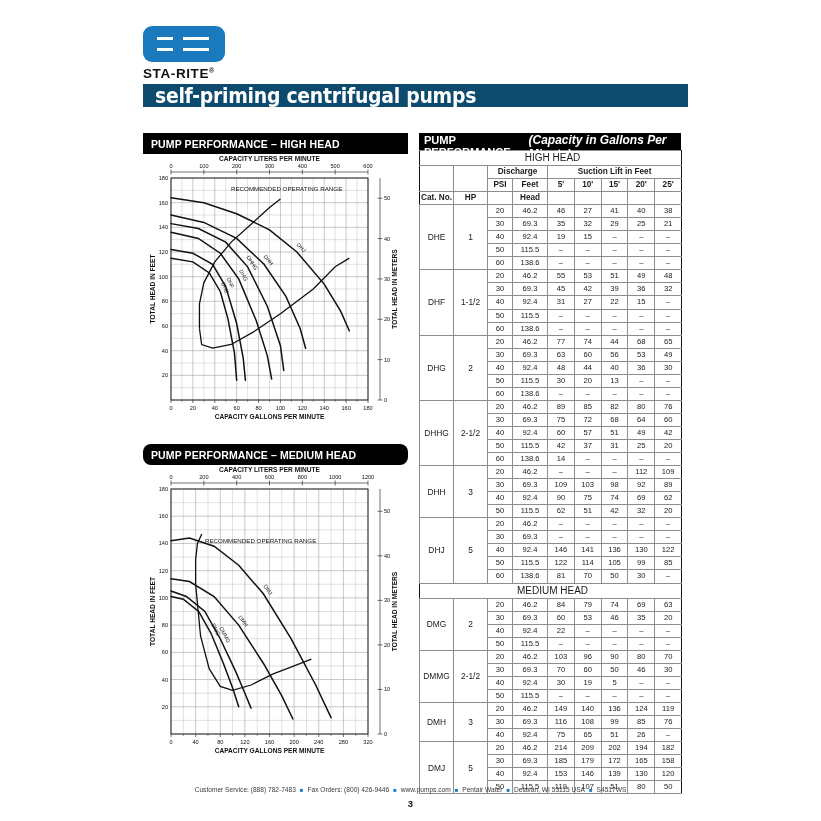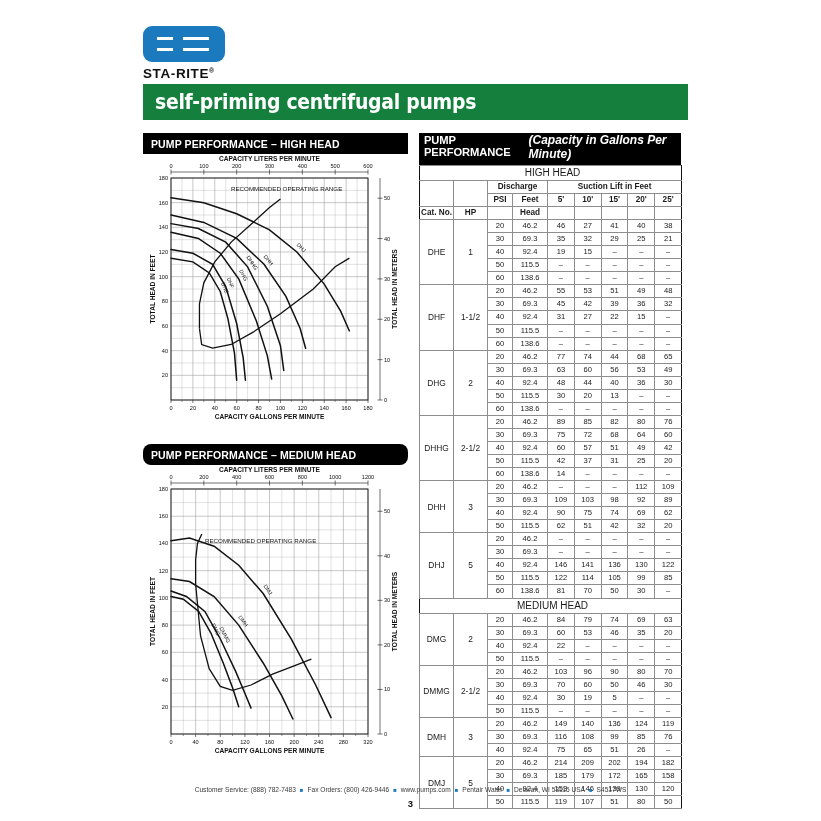--- a/index.html
+++ b/index.html
@@ -40,22 +40,22 @@
   }
   #logo-text {
     font-weight: bold; font-size: 13.5px; letter-spacing: 0.6px;
     margin-top: 4px; color: #111;
   }
   #logo-text sup { font-size: 7px; vertical-align: super; }
 
   
   #title-bar {
     position: absolute; left: 143px; top: 84px;
-    width: 545px; height: 36px;
-    background: #15803d;
+    width: 545px; height: 23px;
+    background: #0c4a6e;
     display: flex; align-items: center;
   }
   #title-bar .t {
     color: #fff; font-weight: bold; font-size: 20.5px;
     padding-left: 13px; letter-spacing: -0.3px;
     font-family: "DejaVu Sans", sans-serif;
     transform: scaleX(0.92); transform-origin: left center;
   }
 
   
@@ -76,21 +76,21 @@
   #chart-high { left: 143px; top: 155px; width: 265px; height: 275px; }
   #chart-med  { left: 143px; top: 466px; width: 265px; height: 312px; }
   .chart-wrap svg { display: block; width: 100%; height: 100%; }
 
   
   #table-panel {
     position: absolute; left: 419px; top: 133px;
     width: 262px;
   }
   #tbl-title {
-    background: #000; color: #fff; height: 32px;
+    background: #000; color: #fff; height: 17px;
     display: flex; align-items: baseline; padding-left: 5px;
   }
   #tbl-title .big { font-weight: bold; font-size: 11.2px; letter-spacing:-0.1px;}
   #tbl-title .small { font-style: italic; font-weight: bold; font-size: 12px; margin-left: 4px; }
 
   table.perf {
     border-collapse: collapse;
     width: 262px;
     font-size: 7.6px;
     table-layout: fixed;

